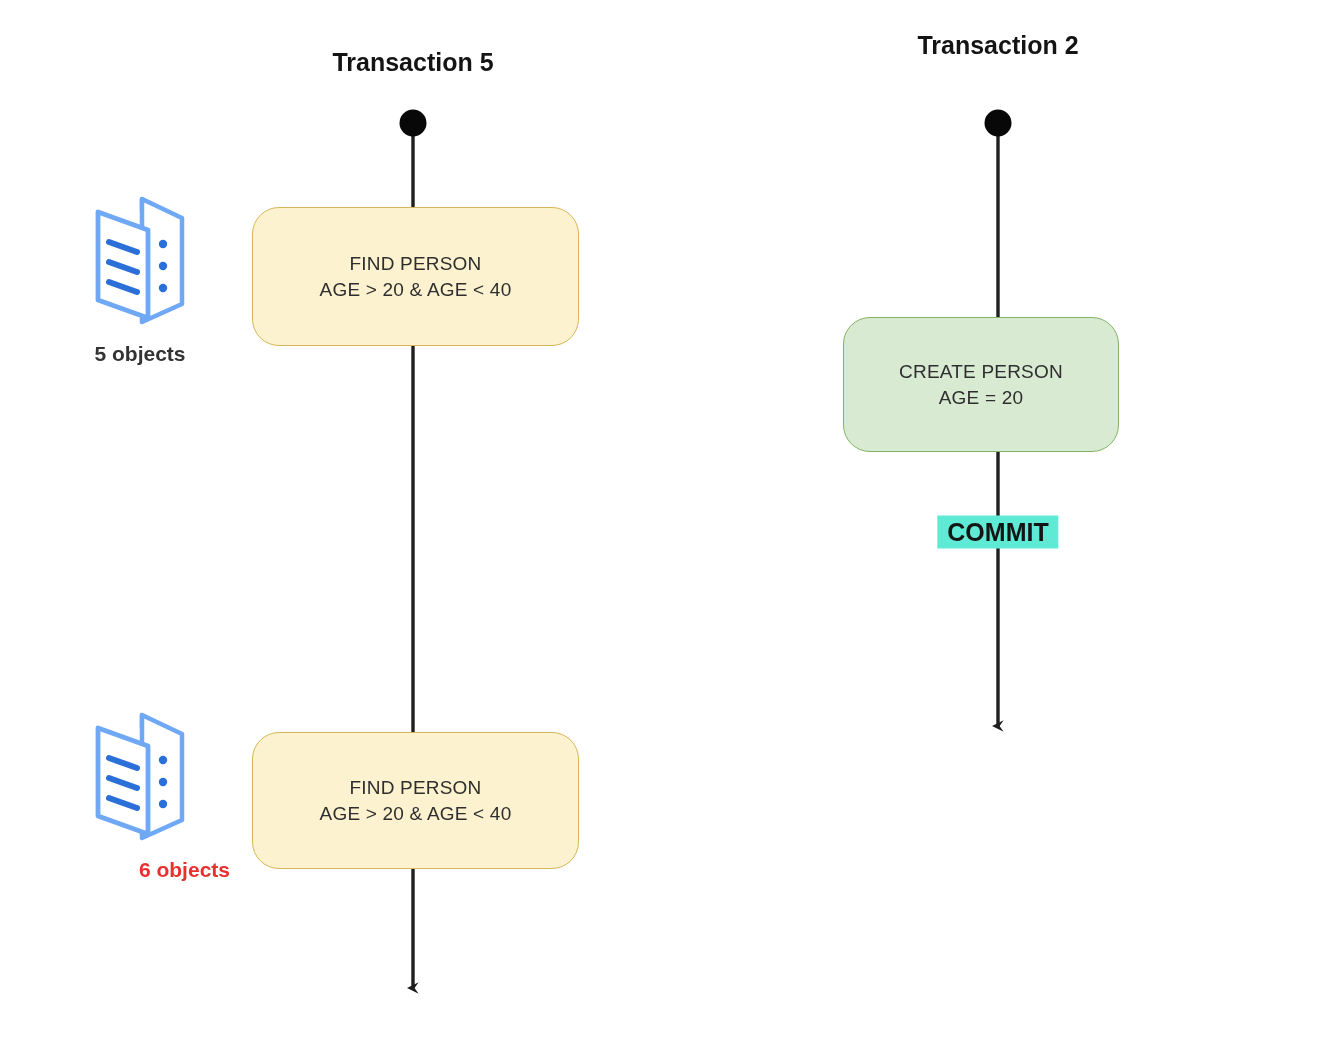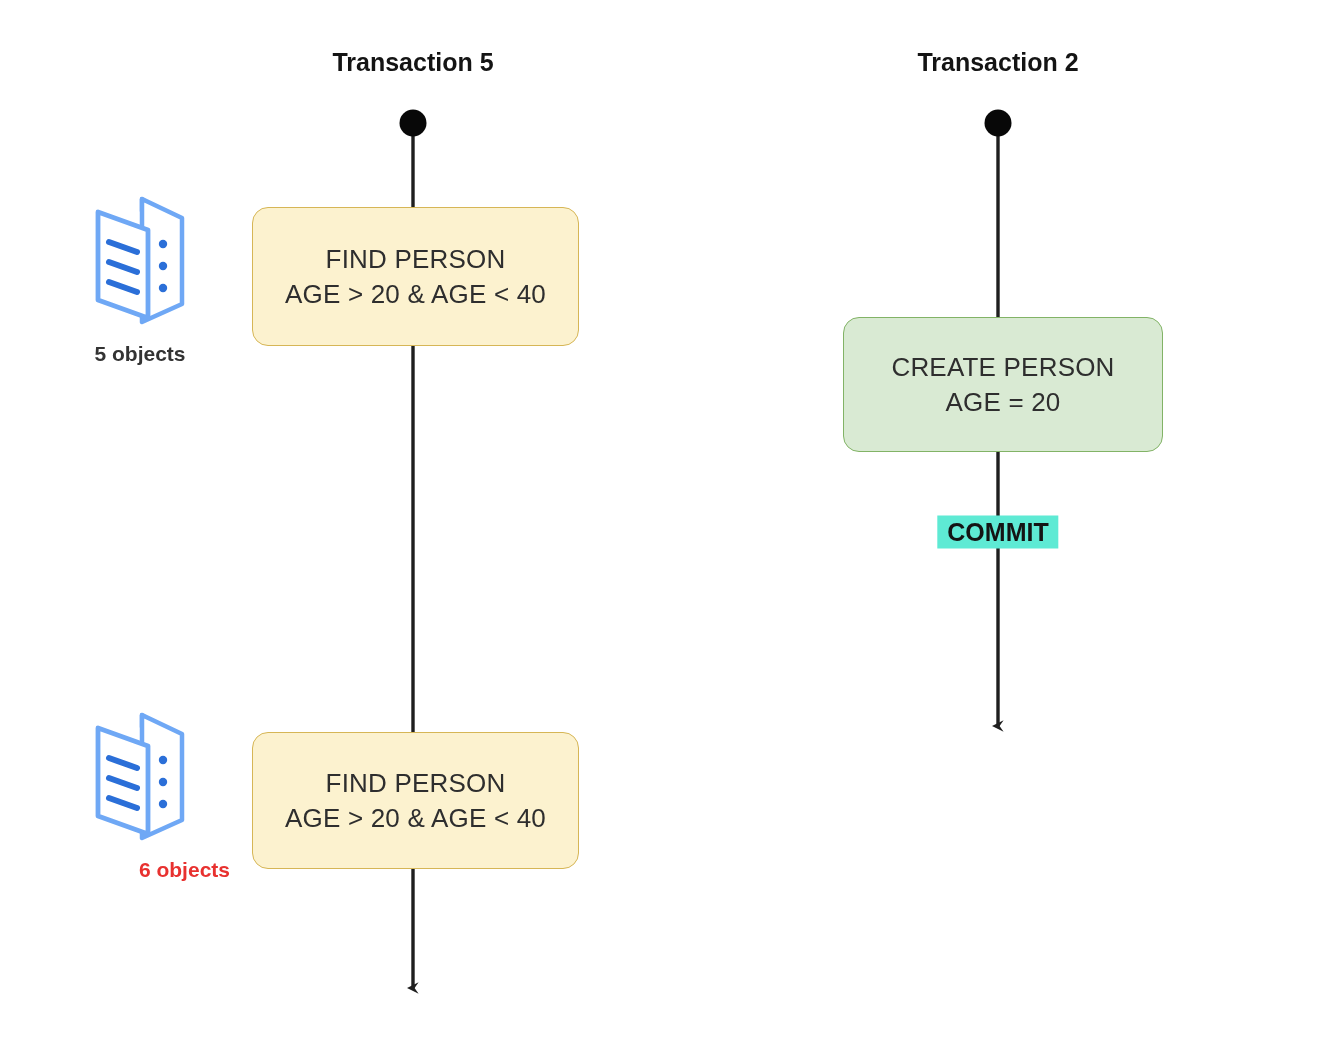--- a/index.html
+++ b/index.html
@@ -28,28 +28,28 @@
     font-size: 25px;
     font-weight: bold;
     color: #141414;
     text-align: center;
     white-space: nowrap;
     transform: translateX(-50%);
   }
   .node-box {
     position: absolute;
     box-sizing: border-box;
-    border-radius: 16px;
+    border-radius: 27px;
     display: flex;
     flex-direction: column;
     align-items: center;
     justify-content: center;
     text-align: center;
     font-family: "Liberation Sans", sans-serif;
-    font-size: 26px;
+    font-size: 19px;
     line-height: 1.33;
     color: #2e2e2e;
     letter-spacing: 0.2px;
   }
   .node-box.yellow {
     background: #fcf2cf;
     border: 1.6px solid #d6b656;
   }
   .node-box.green {
     background: #d9ead3;
@@ -100,33 +100,33 @@
   </defs>
 
   <line x1="413" y1="123" x2="413" y2="988" stroke="#1f1f1f" stroke-width="3.4" marker-end="url(#arrowhead)"></line>
   <circle cx="413" cy="123" r="13.5" fill="#080808"></circle>
 
   <line x1="998" y1="123" x2="998" y2="726" stroke="#1f1f1f" stroke-width="3.4" marker-end="url(#arrowhead)"></line>
   <circle cx="998" cy="123" r="13.5" fill="#080808"></circle>
 </svg>
 
 <div class="lane-title" style="left:413px; top:48px;">Transaction 5</div>
-<div class="lane-title" style="left:998px; top:48px;">Transaction 2</div>
+<div class="lane-title" style="left:998px; top:31px;">Transaction 2</div>
 
 <div class="node-box yellow" style="left:252px; top:207px; width:327px; height:139px;">
   <span class="node-line">FIND PERSON</span>
   <span class="node-line">AGE &gt; 20 &amp; AGE &lt; 40</span>
 </div>
 
 <div class="node-box yellow" style="left:252px; top:732px; width:327px; height:137px;">
   <span class="node-line">FIND PERSON</span>
   <span class="node-line">AGE &gt; 20 &amp; AGE &lt; 40</span>
 </div>
 
-<div class="node-box green" style="left:843px; top:317px; width:320px; height:135px;">
+<div class="node-box green" style="left:843px; top:317px; width:276px; height:135px;">
   <span class="node-line">CREATE PERSON</span>
   <span class="node-line">AGE = 20</span>
 </div>
 
 <div class="edge-label" style="left:998px; top:532px;">COMMIT</div>
 
 <div class="objects-group" style="left:50px; top:196px;">
   <svg class="objects-icon" viewBox="0 0 100 130">
 
     <path d="M 62 10 L 62 22 L 52 15 L 52 3 Z" fill="none" stroke="#6fa8f5" stroke-width="4.5" stroke-linejoin="round"></path>

